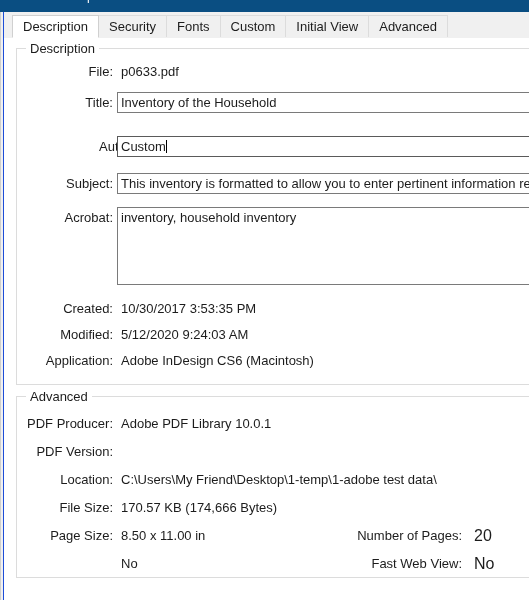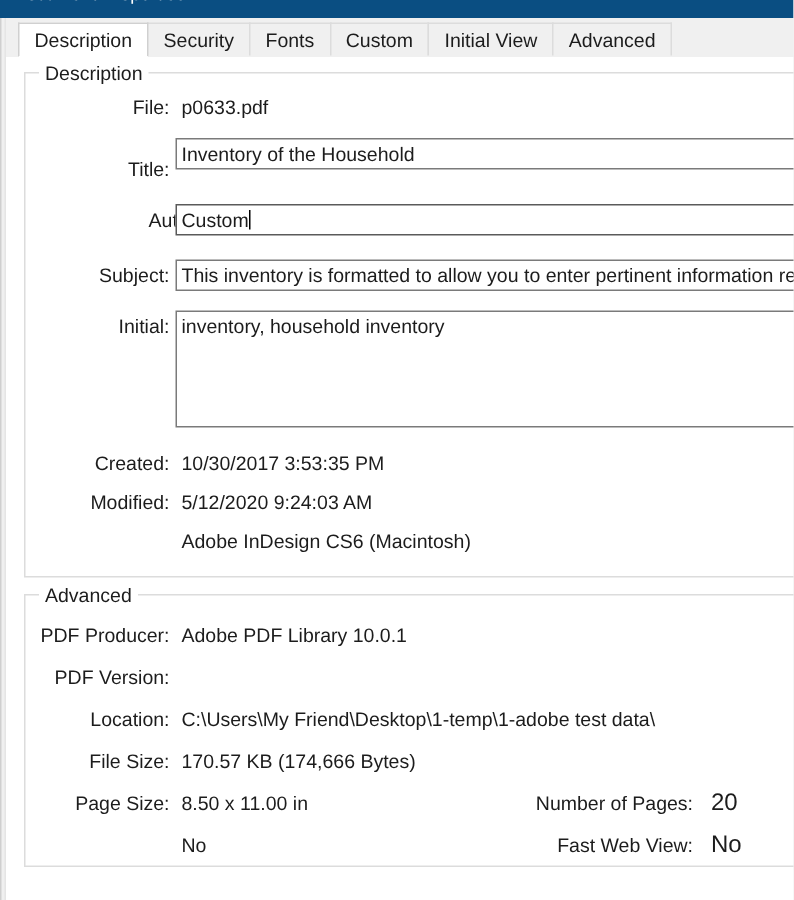--- a/index.html
+++ b/index.html
@@ -16,21 +16,21 @@
     color: #000000;
     -webkit-font-smoothing: antialiased;
   }
 
   #window {
     position: absolute;
     left: 0;
     top: 0;
     width: 529px;
     height: 600px;
-    background: #e5e5e5;
+    background: #1d4ed8;
     overflow: hidden;
   }
 
   
   #titlebar {
     position: absolute;
     left: 0;
     top: -18px;
     width: 529px;
     height: 30px;
@@ -274,46 +274,47 @@
 
   <div id="pagebody">
 
     <div class="groupbox" id="group-description">
       <span class="group-legend">Description</span>
     </div>
 
     <div class="lbl lbl-col" style="top:24px;">File:</div>
     <div class="val val-col" style="top:24px;">p0633.pdf</div>
 
-    <div class="lbl lbl-col" style="top:65px;text-align:right;">Title:</div>
+    <div class="lbl lbl-col" style="top:55px;text-align:right;">Title:</div>
     <div class="textinput" style="top:54px;">
       <span>Inventory of the Household</span>
     </div>
 
     <div class="lbl lbl-col" style="top:99px;margin-left:28px;">Author:</div>
     <div class="textinput focused" style="top:98px;">
       <span>Custom</span><span class="caret"></span>
     </div>
 
     <div class="lbl lbl-col" style="top:136px;">Subject:</div>
     <div class="textinput" style="top:135px;">
       <span>This inventory is formatted to allow you to enter pertinent information regarding</span>
     </div>
 
-    <div class="lbl lbl-col" style="top:170px;">Initial:</div>
+    <div class="lbl lbl-col" style="top:170px;">Acrobat:</div>
     <div class="textarea" style="top:169px; height:78px;">
       <span>inventory, household inventory</span>
     </div>
 
     <div class="lbl lbl-col" style="top:261px;">Created:</div>
     <div class="val val-col" style="top:261px;">10/30/2017 3:53:35 PM</div>
 
     <div class="lbl lbl-col" style="top:287px;">Modified:</div>
     <div class="val val-col" style="top:287px;">5/12/2020 9:24:03 AM</div>
 
+    <div class="lbl lbl-col" style="top:313px;">Application:</div>
     <div class="val val-col" style="top:313px;">Adobe InDesign CS6 (Macintosh)</div>
 
     <div class="groupbox" id="group-advanced">
       <span class="group-legend">Advanced</span>
     </div>
 
     <div class="lbl lbl-col" style="top:376px;">PDF Producer:</div>
     <div class="val val-col" style="top:376px;">Adobe PDF Library 10.0.1</div>
 
     <div class="lbl lbl-col" style="top:404px;">PDF Version:</div>

